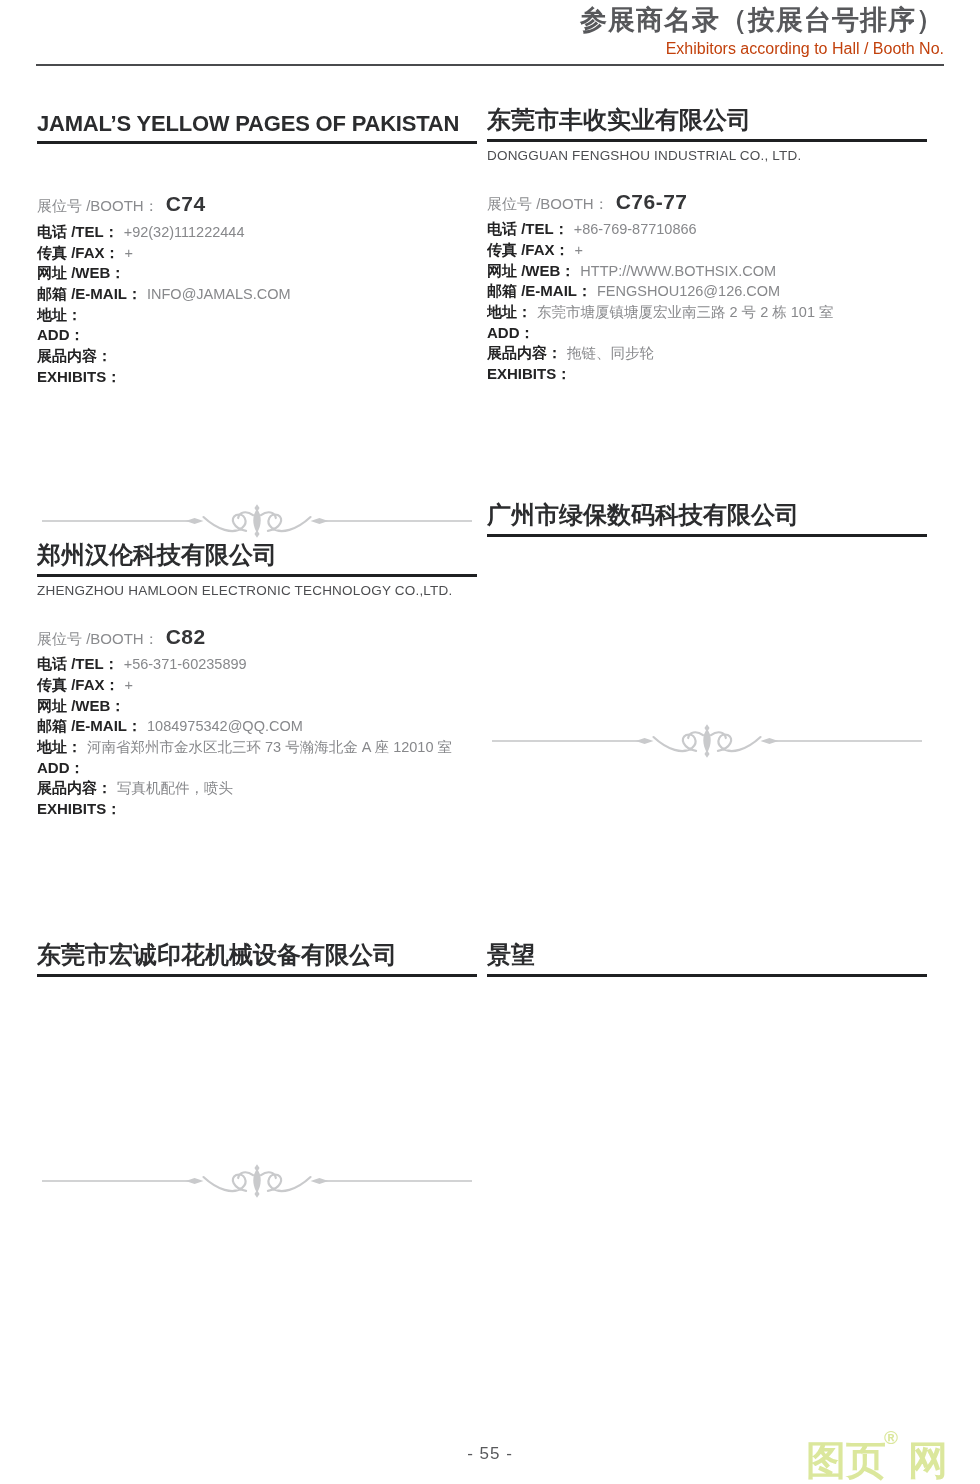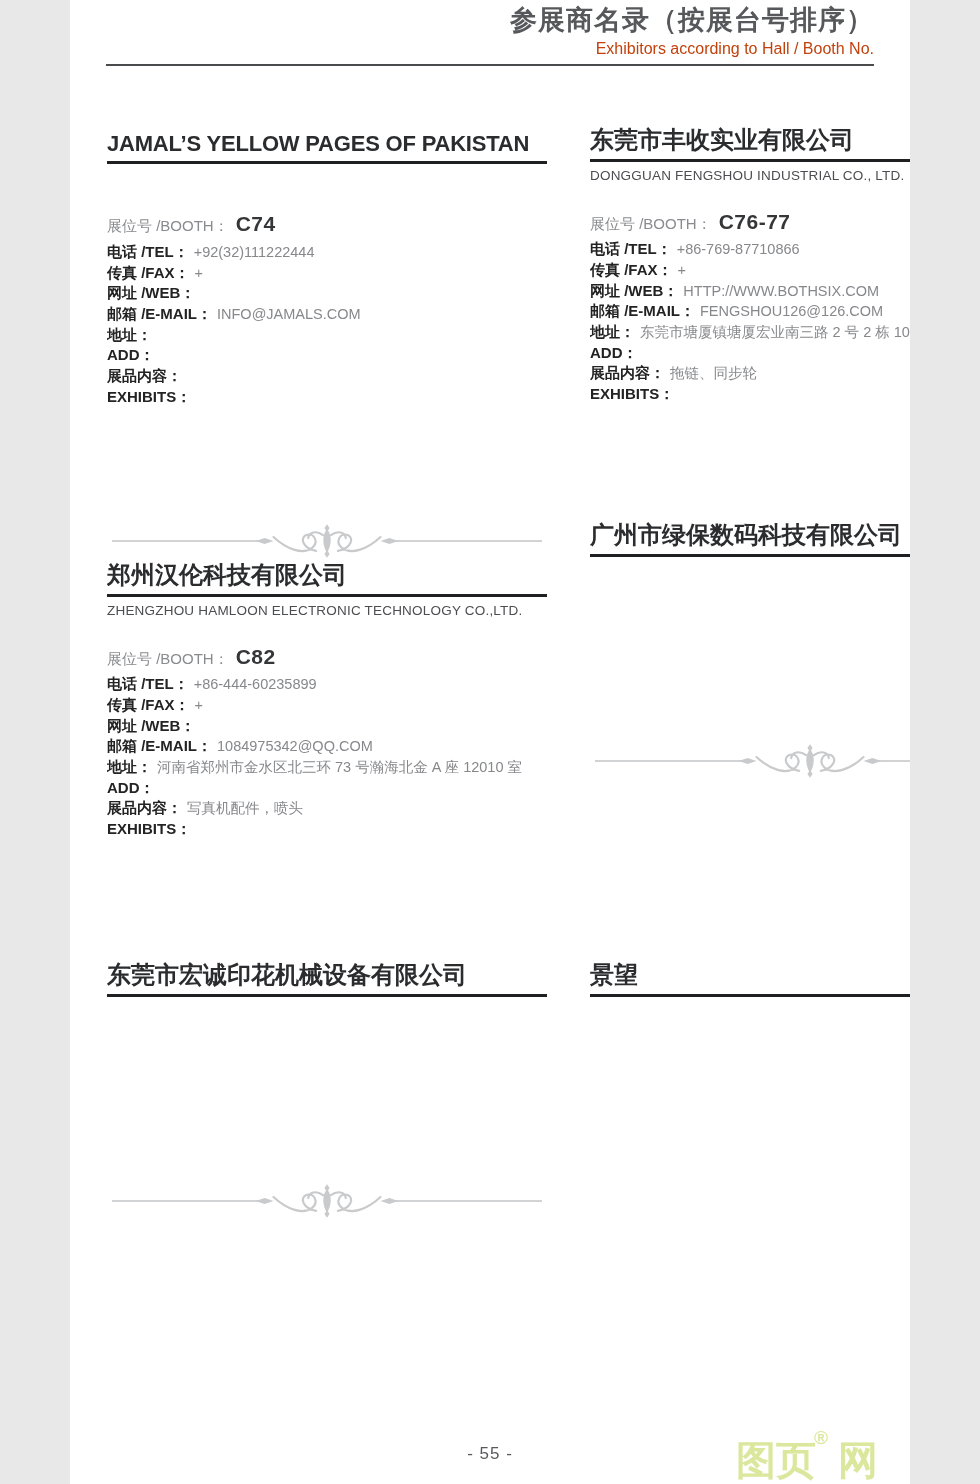--- a/index.html
+++ b/index.html
@@ -1,30 +1,30 @@
 <!DOCTYPE html>
 <html><head>
 <meta charset="utf-8">
 <style>
   * { margin:0; padding:0; box-sizing:border-box; }
   html,body { background:#e8e8e8; }
   body { font-family:"Liberation Sans","DejaVu Sans",sans-serif; }
   .page {
-    position:relative; width:840px; height:1484px; margin:0 auto;
+    position:relative; width:980px; height:1484px; margin:0 auto;
     background:#ffffff; overflow:hidden;
   }
   
   .page-header { padding:4px 36px 0 36px; text-align:right; }
   .h-cn { font-size:27px; font-weight:bold; color:#57585b; letter-spacing:1px; line-height:1.25; }
   .h-en { font-size:16px; color:#c2410c; margin-top:1px; line-height:1.2; }
   .hrule { margin:6px 36px 0 36px; border-top:2px solid #4a4b4d; }
   
   .grid {
-    display:grid; margin:60px 37px 0 37px;
-    grid-template-columns:440px 440px; column-gap:43px;
+    display:grid; margin:40px 37px 0 37px;
+    grid-template-columns:440px 440px; column-gap:10px;
     grid-template-rows:395px 40px 400px 40px 400px 40px;
   }
   .card { overflow:hidden; }
   .title {
     display:block; font-size:24px; font-weight:bold; color:#2b2c2e;
     line-height:1.15; padding-bottom:5px; border-bottom:3px solid #1f2022;
     white-space:nowrap;
   }
   .card.first-entry .title { font-size:22px; letter-spacing:-0.2px; padding-top:5px; }
   .subtitle { font-size:13.5px; color:#4c4d50; margin-top:5px; min-height:18px; line-height:1.3; letter-spacing:0.2px; }
@@ -114,21 +114,21 @@
     <section class="card">
       <h2 class="title">广州市绿保数码科技有限公司</h2>
 
     </section>
 
     <section class="card">
       <h2 class="title">郑州汉伦科技有限公司</h2>
       <div class="subtitle">ZHENGZHOU HAMLOON ELECTRONIC TECHNOLOGY CO.,LTD.</div>
       <div class="fields">
         <p class="row booth-row"><span class="booth-label">展位号 /BOOTH：</span><span class="booth-num">C82</span></p>
-        <p class="row"><b>电话 /TEL：</b><span>+86-444-60235899</span></p>
+        <p class="row"><b>电话 /TEL：</b><span>+56-371-60235899</span></p>
         <p class="row"><b>传真 /FAX：</b><span>+</span></p>
         <p class="row"><b>网址 /WEB：</b><span></span></p>
         <p class="row"><b>邮箱 /E-MAIL：</b><span>1084975342@QQ.COM</span></p>
         <p class="row"><b>地址：</b><span>河南省郑州市金水区北三环 73 号瀚海北金 A 座 12010 室</span></p>
         <p class="row"><b>ADD：</b><span></span></p>
         <p class="row"><b>展品内容：</b><span>写真机配件，喷头</span></p>
         <p class="row"><b>EXHIBITS：</b><span></span></p>
       </div>
     </section>
 

